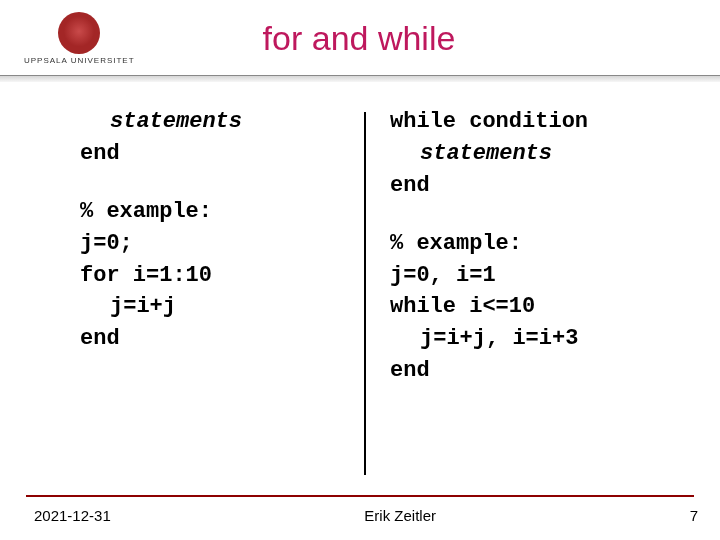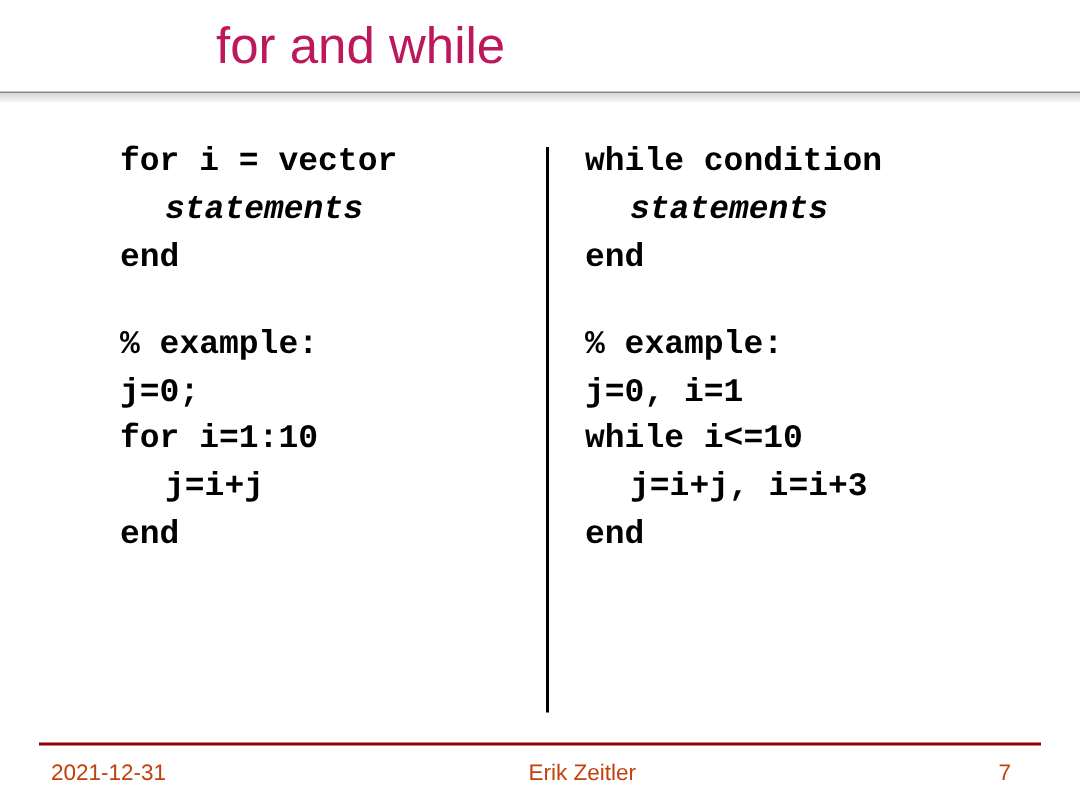--- a/index.html
+++ b/index.html
@@ -23,37 +23,42 @@
   }
   .col { flex: 1; font-family: "Courier New", Courier, monospace; font-size: 22px; line-height: 1.45; color: #000; font-weight: bold; }
   .col .it { font-style: italic; }
   .col .blk { display: block; }
   .col .indent { padding-left: 30px; display: block; }
   .col-gap { height: 26px; }
   .divider { width: 2px; background: #000; margin: 6px 24px; align-self: stretch; }
   .footer-rule { border: none; border-top: 2.5px solid #8d0000; margin: 14px 26px 0 26px; }
   .footer {
     display: flex; justify-content: space-between; align-items: center;
-    padding: 10px 46px 16px 34px; font-size: 15px; color: #c2410c;
+    padding: 10px 22px 16px 34px; font-size: 15px; color: #000000;
   }
 </style>
 </head>
 <body>
 
 <div class="slide">
 
   <div class="header">
+    <div class="logo-box">
+      <div class="seal">
+          <div class="seal-inner"></div>
+        </div>
+      <div class="logo-text">UPPSALA UNIVERSITET</div>
+    </div>
     <div class="title">for and while</div>
   </div>
   <hr class="header-rule">
   <div class="shadow-bar"></div>
 
   <div class="body">
     <div class="col">
-      <span class="blk">for i = vector</span>
       <span class="indent it">statements</span>
       <span class="blk">end</span>
       <div class="col-gap"></div>
       <span class="blk">% example:</span>
       <span class="blk">j=0;</span>
       <span class="blk">for i=1:10</span>
       <span class="indent">j=i+j</span>
       <span class="blk">end</span>
     </div>
 

